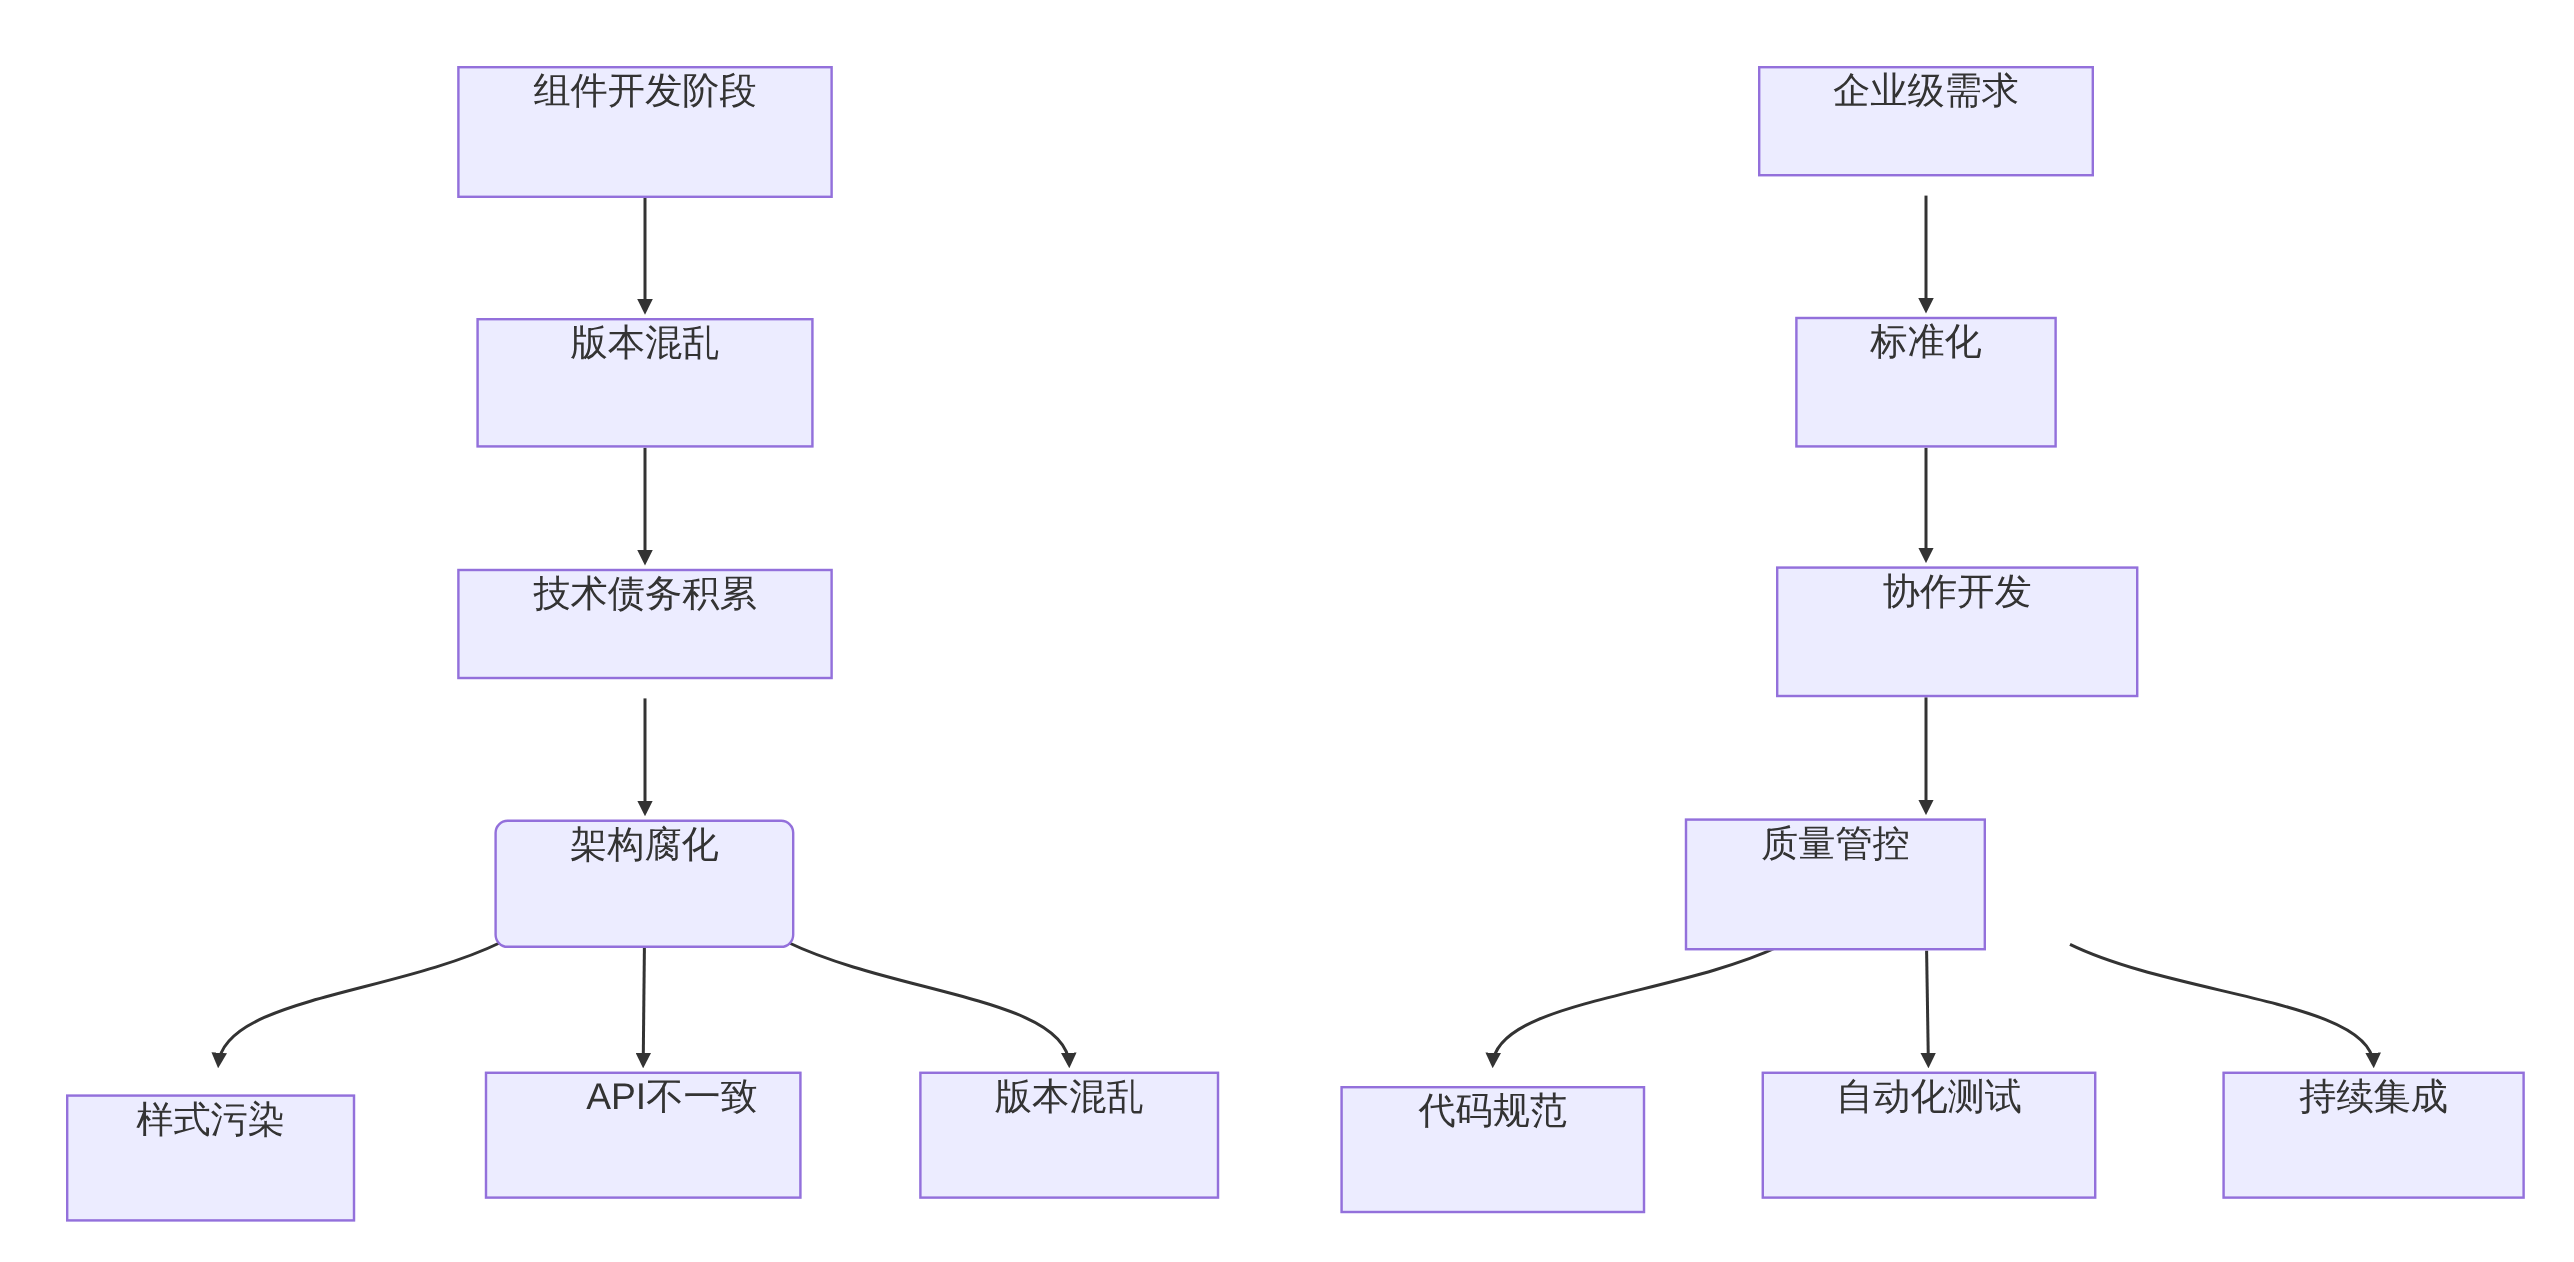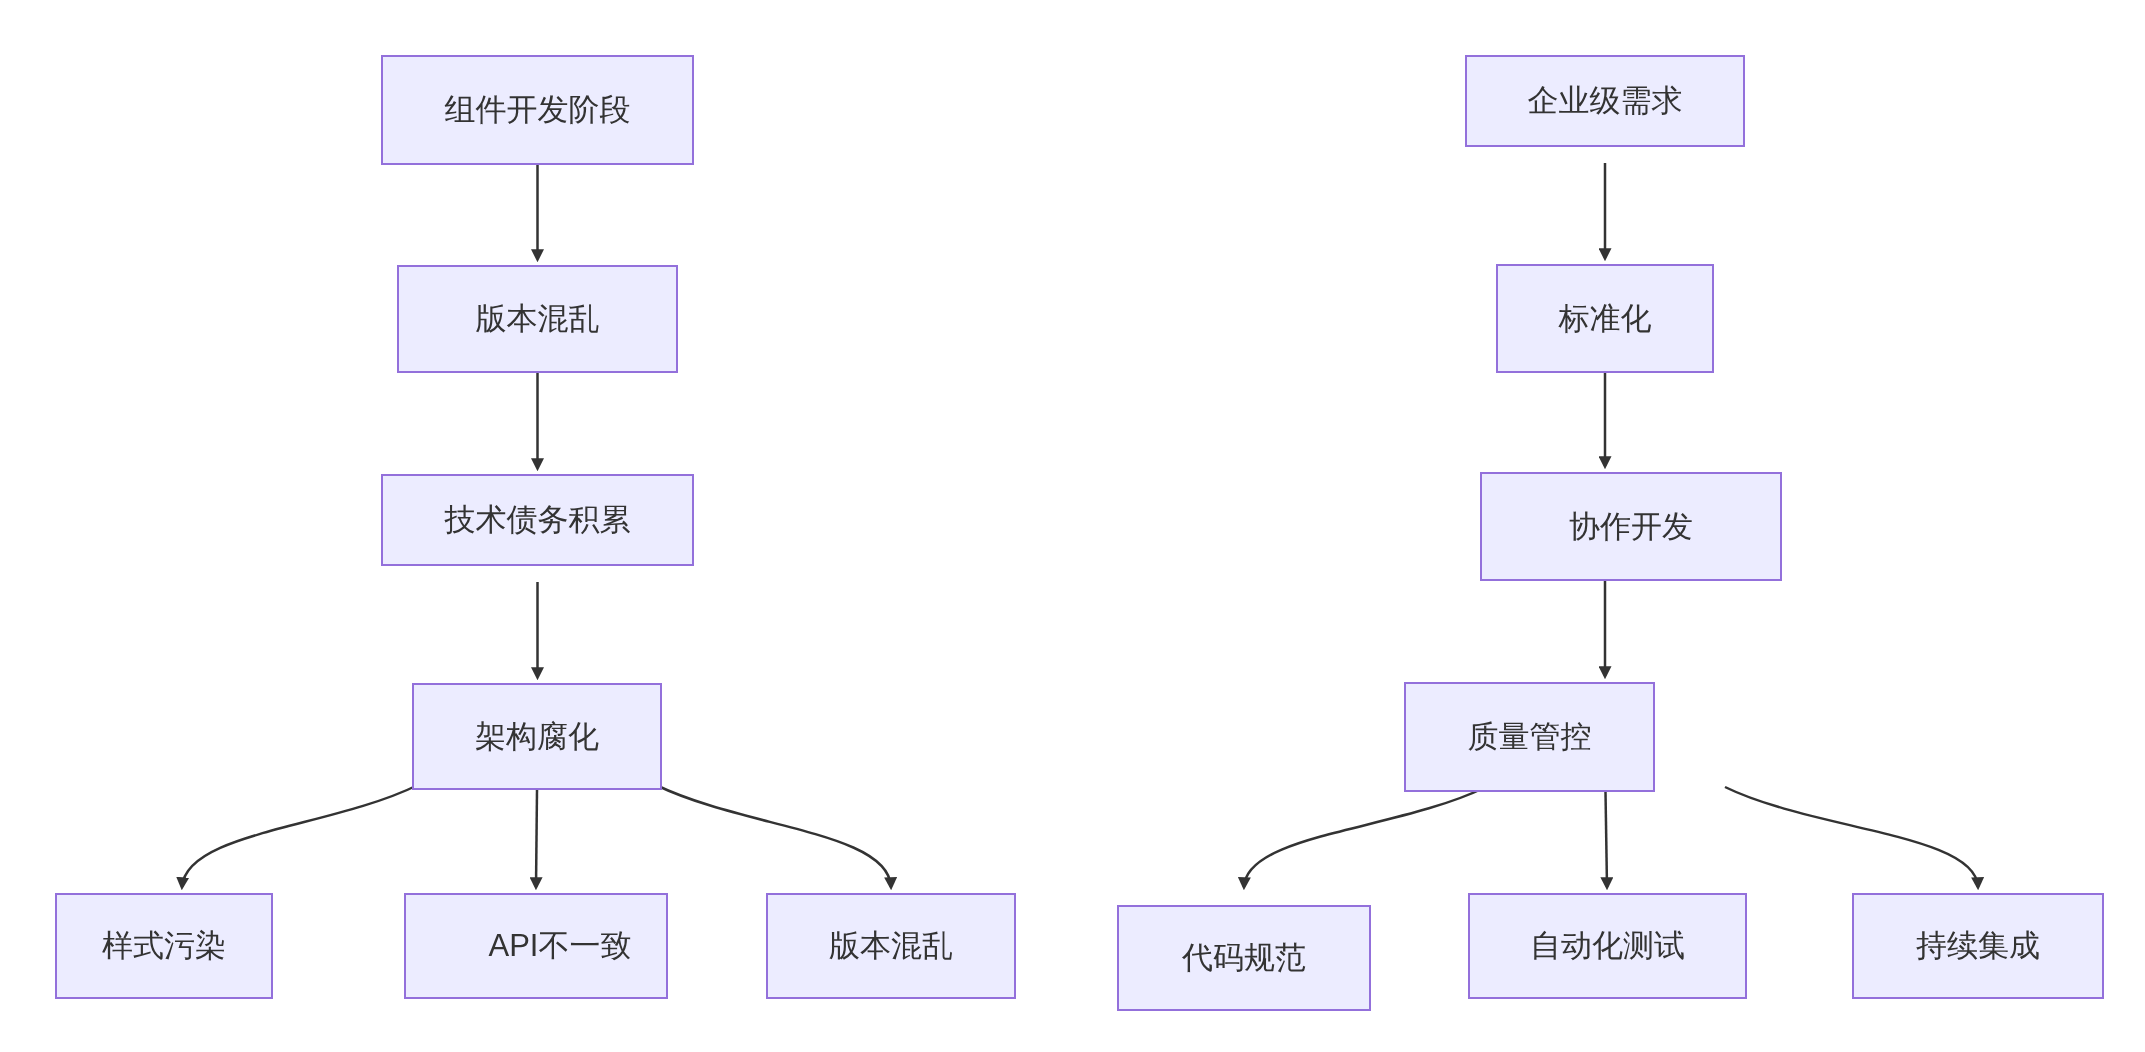--- a/index.html
+++ b/index.html
@@ -31,21 +31,21 @@
   }
   .arrowhead { fill: var(--edge-color); stroke: none; }
   .node {
     position: absolute;
     z-index: 2;
     box-sizing: border-box;
     background: var(--node-fill);
     border: 2.5px solid var(--node-border);
     color: var(--node-text);
     display: flex;
-    align-items: center;
+    align-items: flex-start;
     justify-content: center;
     font-size: 31px;
     line-height: 1.2;
     text-align: center;
     white-space: nowrap;
   }
 </style>
 </head>
 <body>
 
@@ -75,24 +75,24 @@
 
   <div class="node" style="left:381px;  top:55px;  width:313px; height:110px;">
       <span>组件开发阶段</span>
     </div>
   <div class="node" style="left:397px;  top:265px; width:281px; height:108px;">
       <span>版本混乱</span>
     </div>
   <div class="node" style="left:381px;  top:474px; width:313px; height:92px;">
       <span>技术债务积累</span>
     </div>
-  <div class="node" style="left:412px;  top:683px; width:250px; height:107px;">
+  <div class="node" style="left:412px;  top:683px; width:250px; height:107px;border-radius:11px;">
       <span>架构腐化</span>
     </div>
-  <div class="node" style="left:55px;   top:893px; width:218px; height:106px;font-family:Liberation Serif, serif;">
+  <div class="node" style="left:55px;   top:912px; width:241px; height:106px;font-family:Liberation Serif, serif;">
       <span>样式污染</span>
     </div>
   <div class="node" style="left:404px;  top:893px; width:264px; height:106px;padding-left:48px;">
       <span>API不一致</span>
     </div>
   <div class="node" style="left:766px;  top:893px; width:250px; height:106px;">
       <span>版本混乱</span>
     </div>
 
   <div class="node" style="left:1465px; top:55px;  width:280px; height:92px;">

